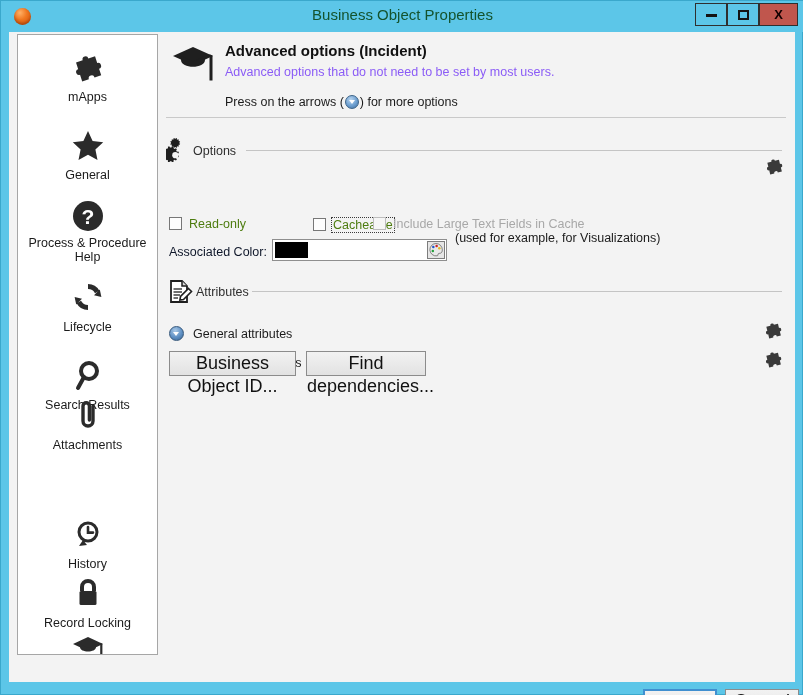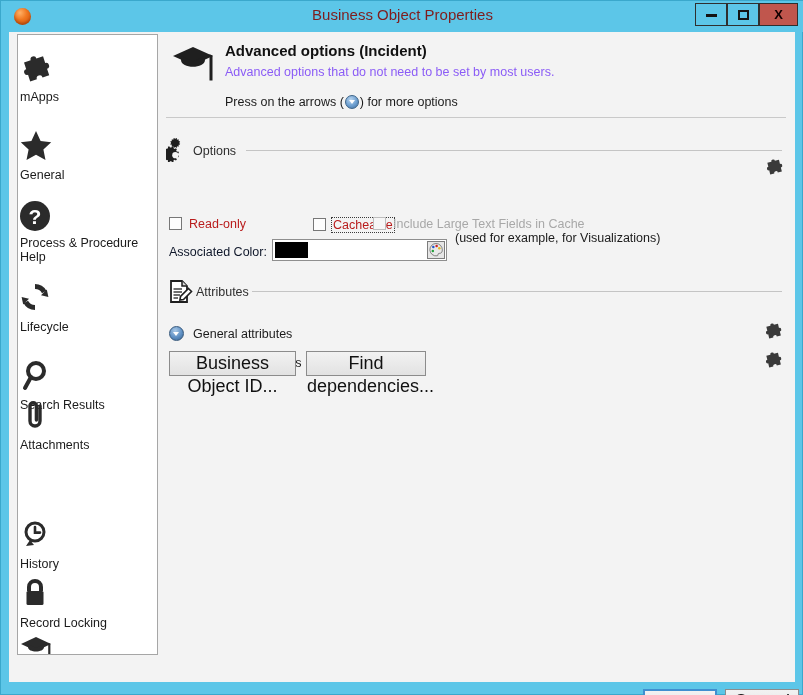--- a/index.html
+++ b/index.html
@@ -38,21 +38,21 @@
     border-radius: 50%;
     background: radial-gradient(circle at 35% 28%, #ffb066 0%, #f07820 42%, #d4540c 100%);
     box-shadow: inset 0 -2px 3px rgba(120,40,0,.5);
   }
   #title-text {
     position: absolute;
     left: 0; top: 5px;
     width: 803px;
     text-align: center;
     font-size: 15px;
-    color: #7f1d1d;
+    color: #14532d;
     font-family: "Liberation Sans", sans-serif;
   }
   .winbtn {
     position: absolute;
     top: 2px;
     height: 23px;
     border: 1px solid #2f2f2f;
     box-sizing: border-box;
     background: #5cc6e8;
     color: #141414;
@@ -95,20 +95,21 @@
     width: 141px; height: 621px;
     background: #ffffff;
     border: 1px solid #a6a6a6;
     box-sizing: border-box;
     overflow: hidden;
   }
   .nav-item {
     position: absolute;
     left: 0;
     width: 139px;
+    text-align: center;
     cursor: default;
   }
   .nav-icon {
     display: block;
     margin: 0 auto;
     height: 42px;
     line-height: 42px;
   }
   .nav-label {
     display: inline-block;
@@ -189,21 +190,21 @@
     display: inline-block;
     width: 13px; height: 13px;
     border: 1px solid #777777;
     background: #fdfdfd;
     box-sizing: border-box;
     vertical-align: -2px;
   }
   .cbox.disabled { border-color: #bdbdbd; background: #f6f6f6; }
   .cb-text {
     display: inline-block;
-    font-size: 12.5px; color: #b91c1c;
+    font-size: 12.5px; color: #4d7c0f;
     margin-left: 5px;
     padding: 0 2px;
     font-family: "Liberation Sans", sans-serif;
   }
   .cb-text.focus { border: 1px dotted #3a3a3a; padding: 0 1px; }
   .cb-text.disabled { color: #a8a8a8; }
 
   
   #color-label {
     position: absolute; left: 9px; top: 211px;

